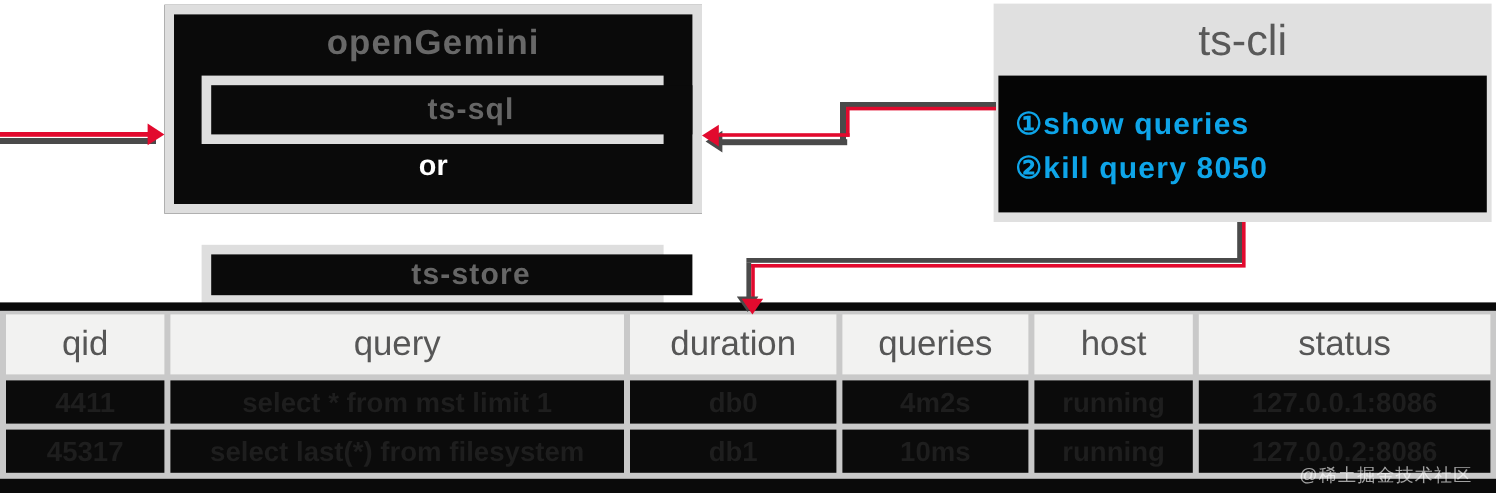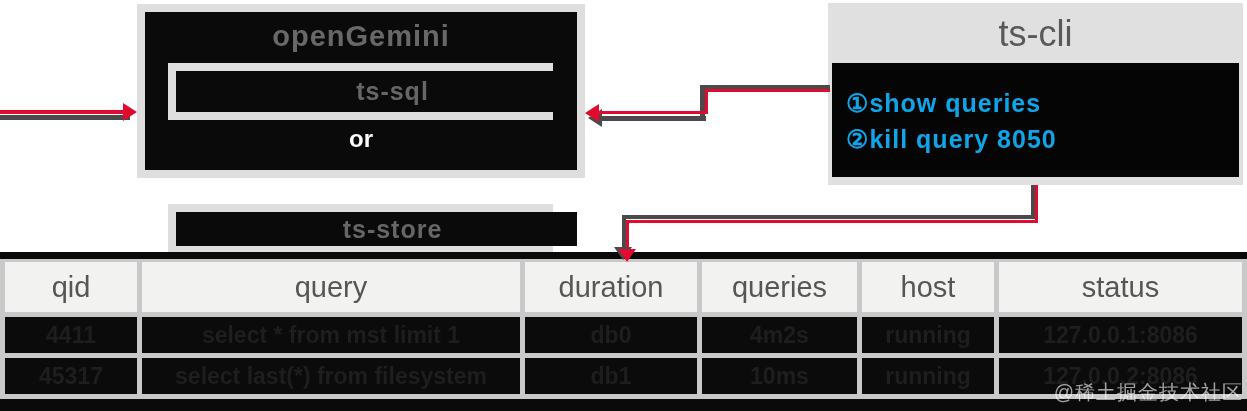--- a/index.html
+++ b/index.html
@@ -100,21 +100,21 @@
   .thead-row .tcell{
     background:#f2f2f1;height:50px;font-size:29px;color:#565656;
   }
   .tdata-row .tcell{
     background:#0b0b0b;height:36px;font-size:23px;font-weight:bold;color:#1e1e1e;
   }
   .tbl-bottom{
     position:absolute;left:0;bottom:0;width:100%;height:7px;background:#0a0a0a;
   }
   .watermark{
-    position:absolute;right:4px;bottom:5px;font-size:20px;
+    position:absolute;right:20px;bottom:5px;font-size:15px;
     color:rgba(255,255,255,0.62);letter-spacing:1px;z-index:5;text-align:right;
   }
 </style>
 </head>
 <body>
 
 <div id="stage">
 
   <div class="og-box">
     <div class="og-title">openGemini</div>

